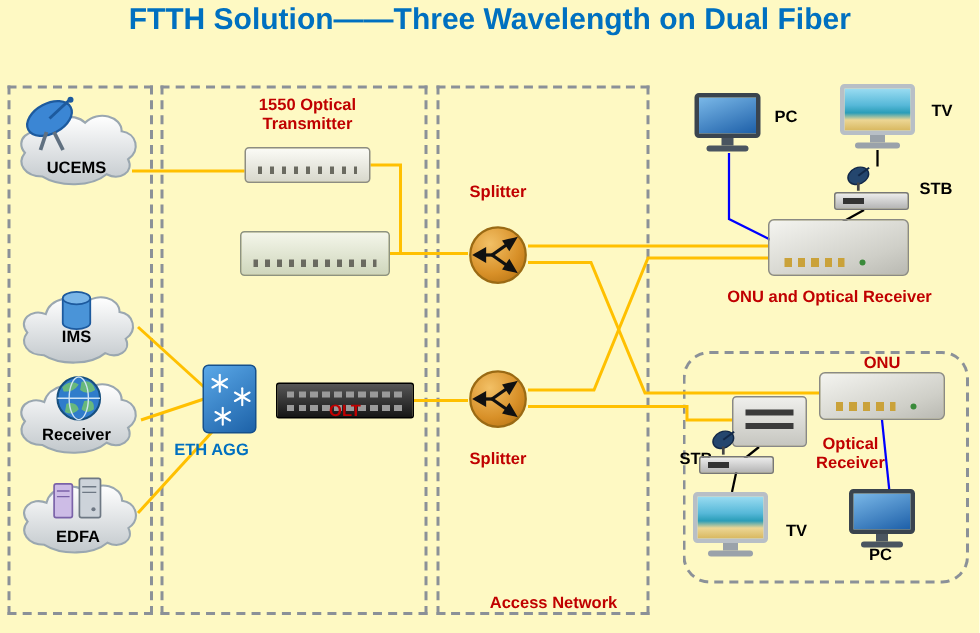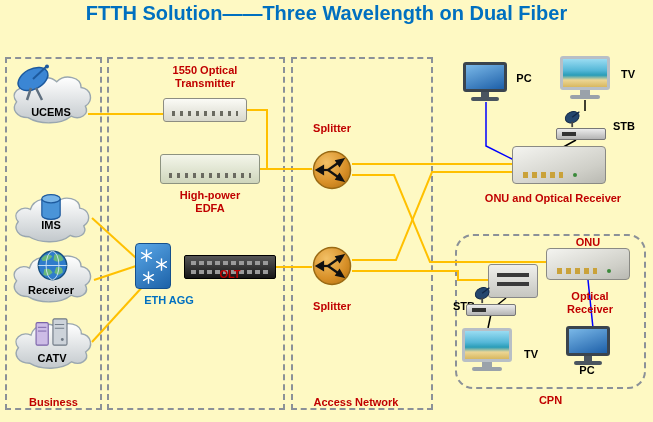--- a/index.html
+++ b/index.html
@@ -132,23 +132,21 @@
     </defs>
   </svg>
 
   <div class="title">FTTH Solution——Three Wavelength on Dual Fiber</div>
 
   <div class="zone" style="left:5px;top:57px;width:97px;height:353px"></div>
   <div class="zone" style="left:107px;top:57px;width:178px;height:353px"></div>
   <div class="zone" style="left:291px;top:57px;width:142px;height:353px"></div>
   <div class="zone zone-cpn" style="left:455px;top:234px;width:191px;height:155px"></div>
 
-  <div class="zone-lbl" style="left:5px;top:396px;width:97px">Business</div>
-  <div class="zone-lbl" style="left:285px;top:396px;width:142px">Access Network</div>
-  <div class="zone-lbl" style="left:455px;top:394px;width:191px">CPN</div>
+  <div class="zone-lbl" style="left:298px;top:396px;width:142px">Access Network</div>
 
   <svg class="wires">
     <path class="ln-fiber" d="M88,114 H163"></path>
     <path class="ln-fiber" d="M247,110 H267 V169"></path>
     <path class="ln-fiber" d="M260,169 H312"></path>
     <path class="ln-fiber" d="M92,218 L136,258"></path>
     <path class="ln-fiber" d="M94,280 L136,266"></path>
     <path class="ln-fiber" d="M92,342 L145,284"></path>
     <path class="ln-fiber" d="M276,267 H312"></path>
     <path class="ln-fiber" d="M352,164 H512"></path>
@@ -186,40 +184,39 @@
       <use href="#sym-globe"></use>
     </svg>
   <div class="lbl lbl-black" style="left:8px;top:284px;width:86px">Receiver</div>
 
   <svg class="abs" style="left:10px;top:314px;width:84px;height:62px">
       <use href="#sym-cloud"></use>
     </svg>
   <svg class="abs" style="left:33px;top:317px;width:38px;height:30px">
       <use href="#sym-servers"></use>
     </svg>
-  <div class="lbl lbl-black" style="left:10px;top:352px;width:84px">CATV</div>
+  <div class="lbl lbl-black" style="left:10px;top:352px;width:84px">EDFA</div>
 
   <div class="lbl" style="left:152px;top:64px;width:106px">1550 Optical Transmitter</div>
   <div class="device dev-1u" style="left:163px;top:98px;width:84px;height:24px">
       <div class="ports"></div>
     </div>
 
   <div class="device dev-edfa" style="left:160px;top:154px;width:100px;height:30px">
       <div class="ports"></div>
     </div>
-  <div class="lbl" style="left:170px;top:189px;width:80px">High-power EDFA</div>
 
   <div class="device dev-switch" style="left:135px;top:243px;width:36px;height:46px">
     <svg style="position:absolute;left:0;top:0;width:36px;height:46px" viewBox="0 0 36 46">
       <use href="#sym-flake" x="4" y="5" width="13" height="13"></use>
       <use href="#sym-flake" x="19" y="14" width="13" height="13"></use>
       <use href="#sym-flake" x="6" y="27" width="13" height="13"></use>
     </svg>
   </div>
-  <div class="lbl lbl-blue" style="left:136px;top:294px;width:66px">ETH AGG</div>
+  <div class="lbl lbl-blue" style="left:108px;top:294px;width:66px">ETH AGG</div>
 
   <div class="device dev-olt" style="left:184px;top:255px;width:92px;height:24px">
       <div class="olt-slots"></div>
     </div>
   <div class="lbl" style="left:184px;top:268px;width:92px">OLT</div>
 
   <div class="lbl" style="left:298px;top:122px;width:68px">Splitter</div>
   <svg class="abs" style="left:312px;top:150px;width:40px;height:40px">
       <use href="#sym-splitter"></use>
     </svg>
@@ -254,21 +251,21 @@
       <div class="onu-ports"></div>
     </div>
   <div class="lbl" style="left:464px;top:192px;width:178px">ONU and Optical Receiver</div>
 
   <div class="lbl" style="left:548px;top:236px;width:80px">ONU</div>
   <div class="device dev-onu" style="left:546px;top:248px;width:84px;height:32px">
       <div class="onu-ports"></div>
     </div>
 
   <div class="device dev-rcv" style="left:488px;top:264px;width:50px;height:34px"></div>
-  <div class="lbl" style="left:555px;top:290px;width:70px">Optical Receiver</div>
+  <div class="lbl" style="left:532px;top:290px;width:70px">Optical Receiver</div>
 
   <div class="lbl lbl-black" style="left:450px;top:300px;width:28px">STB</div>
   <div class="stb abs" style="left:466px;top:286px">
     <svg class="stb-dish">
         <use href="#sym-stbdish"></use>
       </svg>
     <div class="stb-body"></div>
   </div>
 
   <div class="tv abs" style="left:462px;top:328px">

